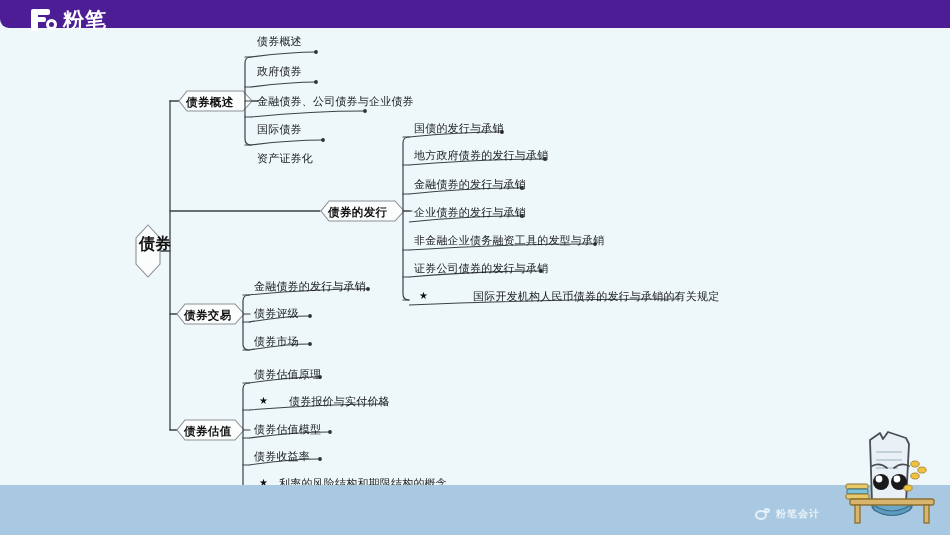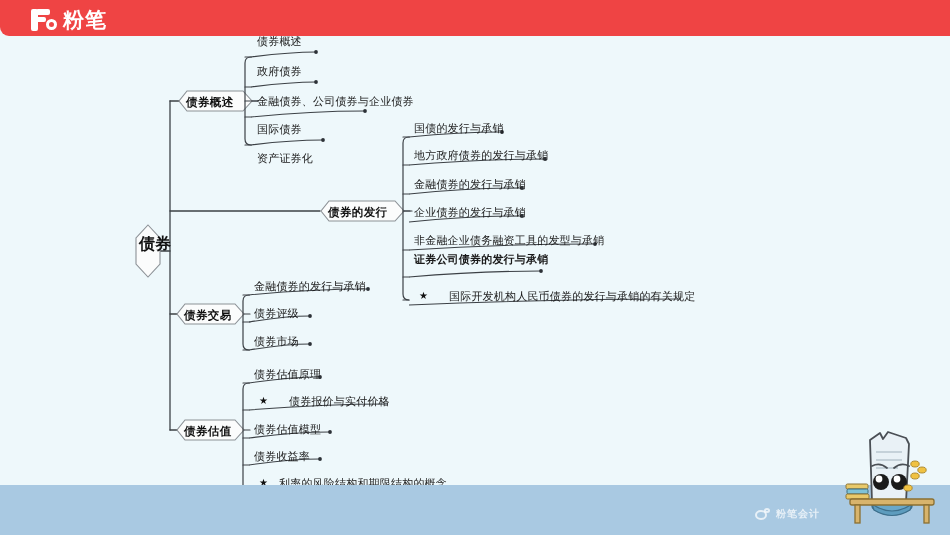--- a/index.html
+++ b/index.html
@@ -5,22 +5,22 @@
   html,body{margin:0;padding:0;}
   body{
     width:950px;height:535px;overflow:hidden;
     font-family:"Liberation Sans","DejaVu Sans",sans-serif;
     background:#ffffff;
   }
   .stage{position:relative;width:950px;height:535px;background:#eef8fb;overflow:hidden;}
 
   
   .topbar{
-    position:absolute;left:0;top:0;width:950px;height:36px;
-    background:#ef4444;border-bottom-left-radius:9px;border-bottom-right-radius:0;
+    position:absolute;left:0;top:0;width:950px;height:28px;
+    background:#4c1d95;border-bottom-left-radius:9px;border-bottom-right-radius:0;
   }
   .logo{
     position:absolute;left:31px;top:8px;height:24px;display:flex;align-items:center;gap:6px;
   }
   .logo-mark{
     width:26px;height:22px;position:relative;
   }
   .logo-mark .bar{
     position:absolute;left:0;top:0;width:7px;height:22px;background:#fff;border-radius:2px;
   }
@@ -217,23 +217,23 @@
     <div class="node-label leaf-label" style="left:257px;top:64px;">政府债券</div>
     <div class="node-label leaf-label" style="left:257px;top:94px;">金融债券、公司债券与企业债券</div>
     <div class="node-label leaf-label" style="left:257px;top:122px;">国际债券</div>
     <div class="node-label leaf-label" style="left:257px;top:151px;">资产证券化</div>
 
     <div class="node-label leaf-label" style="left:414px;top:121px;">国债的发行与承销</div>
     <div class="node-label leaf-label" style="left:414px;top:148px;">地方政府债券的发行与承销</div>
     <div class="node-label leaf-label" style="left:414px;top:177px;">金融债券的发行与承销</div>
     <div class="node-label leaf-label" style="left:414px;top:205px;">企业债券的发行与承销</div>
     <div class="node-label leaf-label" style="left:414px;top:233px;">非金融企业债务融资工具的发型与承销</div>
-    <div class="node-label leaf-label" style="left:414px;top:252px;font-weight:bold;">证券公司债券的发行与承销</div>
+    <div class="node-label leaf-label" style="left:414px;top:261px;">证券公司债券的发行与承销</div>
     <div class="node-label leaf-star" style="left:419px;top:290px;">★</div>
-    <div class="node-label leaf-label" style="left:449px;top:289px;">国际开发机构人民币债券的发行与承销的有关规定</div>
+    <div class="node-label leaf-label" style="left:473px;top:289px;">国际开发机构人民币债券的发行与承销的有关规定</div>
 
     <div class="node-label leaf-label" style="left:254px;top:279px;">金融债券的发行与承销</div>
     <div class="node-label leaf-label" style="left:254px;top:306px;">债券评级</div>
     <div class="node-label leaf-label" style="left:254px;top:334px;">债券市场</div>
 
     <div class="node-label leaf-label" style="left:254px;top:367px;">债券估值原理</div>
     <div class="node-label leaf-star" style="left:259px;top:395px;">★</div>
     <div class="node-label leaf-label" style="left:289px;top:394px;">债券报价与实付价格</div>
     <div class="node-label leaf-label" style="left:254px;top:422px;">债券估值模型</div>
     <div class="node-label leaf-label" style="left:254px;top:449px;">债券收益率</div>

